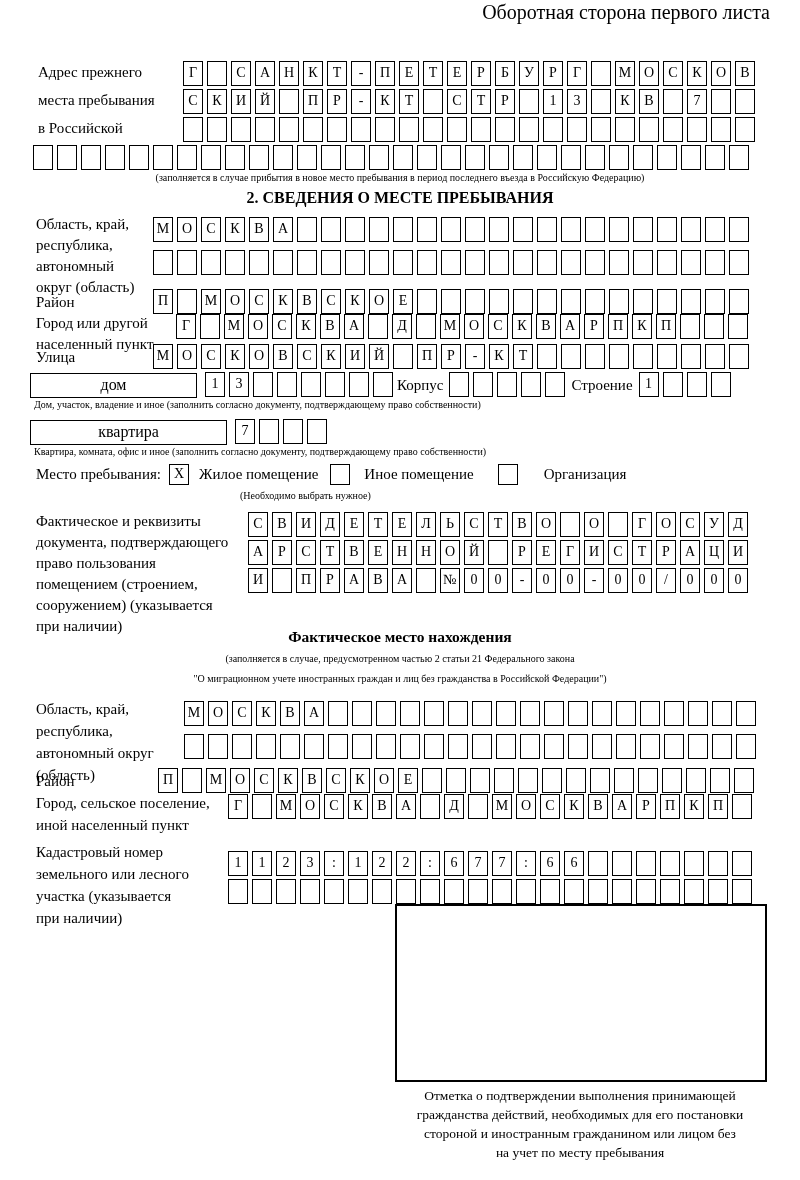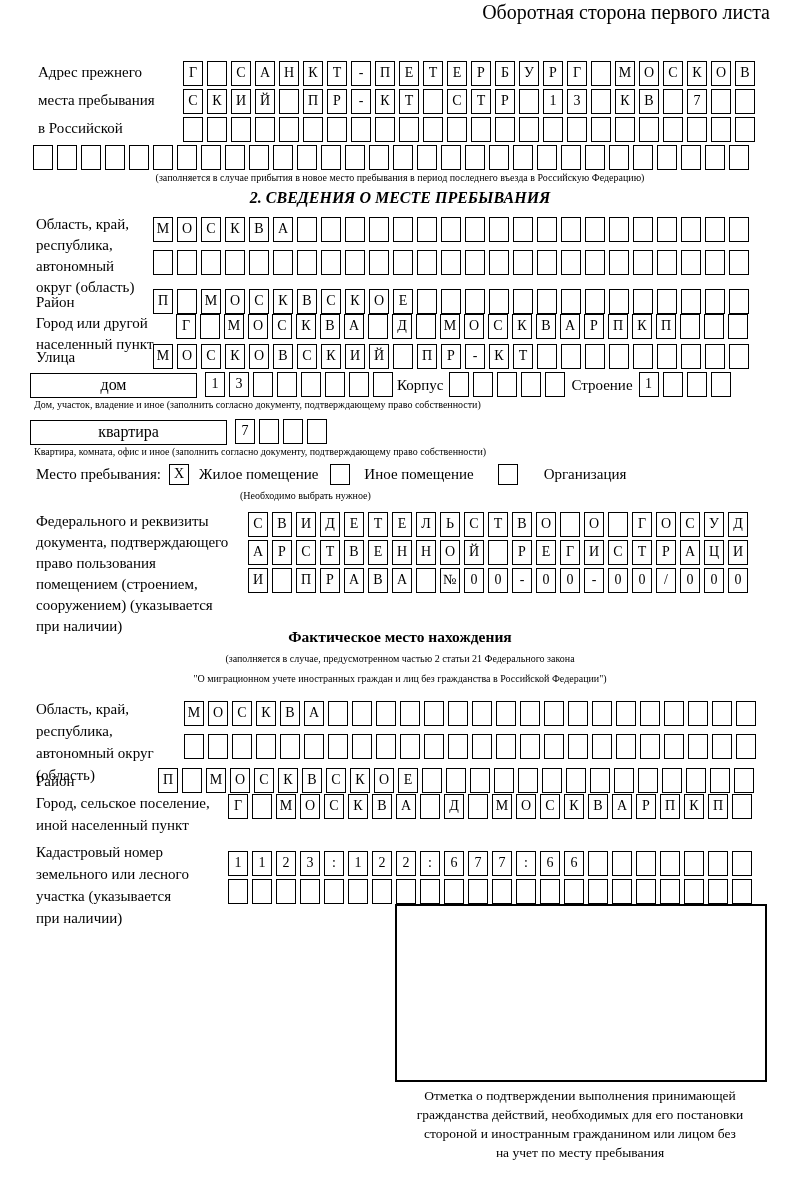--- a/index.html
+++ b/index.html
@@ -5,21 +5,21 @@
   html,body{margin:0;padding:0;background:#fff;}
   .page{position:relative;width:800px;height:1180px;background:#ffffff;
         font-family:"Liberation Serif","DejaVu Serif",serif;color:#000;overflow:hidden;}
   .abs{position:absolute;}
   .side-note{top:1px;right:30px;font-size:20px;}
   .lbl{font-size:15px;line-height:21px;}
   .lbl.lh22{line-height:22px;}
   .lbl.lh28{line-height:28px;}
   .caption{font-size:10px;}
   .center{left:0;width:100%;text-align:center;}
-  .sec-title{font-size:16px;font-weight:bold;font-style:italic;}
+  .sec-title{font-size:16px;font-weight:bold;}
   .fact-title{font-size:15.5px;font-weight:bold;}
   .boxrow{white-space:nowrap;height:26px;}
   .cbox{display:inline-block;box-sizing:border-box;width:20px;height:25px;border:1.5px solid #000;
         margin-right:4px;text-align:center;font-size:14px;line-height:21px;vertical-align:top;}
   .widebox{display:inline-block;box-sizing:border-box;height:25px;border:1.5px solid #000;
         text-align:center;font-size:16px;line-height:21px;vertical-align:top;}
   .hflex{display:flex;align-items:center;}
   .inline-lbl{font-size:15px;white-space:nowrap;}
   .checkbox{display:inline-block;box-sizing:border-box;width:20px;height:21px;border:1.5px solid #000;
         text-align:center;font-size:14px;line-height:18px;}
@@ -88,21 +88,21 @@
     <span class="checkbox" style="margin-left:8px;">X</span>
     <span class="inline-lbl" style="margin-left:10px;">Жилое помещение</span>
     <span class="checkbox" style="margin-left:12px;">&nbsp;</span>
     <span class="inline-lbl" style="margin-left:14px;">Иное помещение</span>
     <span class="checkbox" style="margin-left:24px;">&nbsp;</span>
     <span class="inline-lbl" style="margin-left:26px;">Организация</span>
   </div>
   <div class="abs caption" style="left:240px;top:490px;">(Необходимо выбрать нужное)</div>
 
   <div class="abs lbl" style="left:36px;top:511px;width:215px;">
-    <div>Федерального и реквизиты</div>
+    <div>Фактическое и реквизиты</div>
     <div>документа, подтверждающего</div>
     <div>право пользования</div>
     <div>помещением (строением,</div>
     <div>сооружением) (указывается</div>
     <div>при наличии)</div>
   </div>
   <div class="abs boxrow" style="left:248px;top:512px;"><span class="cbox">С</span><span class="cbox">В</span><span class="cbox">И</span><span class="cbox">Д</span><span class="cbox">Е</span><span class="cbox">Т</span><span class="cbox">Е</span><span class="cbox">Л</span><span class="cbox">Ь</span><span class="cbox">С</span><span class="cbox">Т</span><span class="cbox">В</span><span class="cbox">О</span><span class="cbox">&nbsp;</span><span class="cbox">О</span><span class="cbox">&nbsp;</span><span class="cbox">Г</span><span class="cbox">О</span><span class="cbox">С</span><span class="cbox">У</span><span class="cbox">Д</span></div>
   <div class="abs boxrow" style="left:248px;top:540px;"><span class="cbox">А</span><span class="cbox">Р</span><span class="cbox">С</span><span class="cbox">Т</span><span class="cbox">В</span><span class="cbox">Е</span><span class="cbox">Н</span><span class="cbox">Н</span><span class="cbox">О</span><span class="cbox">Й</span><span class="cbox">&nbsp;</span><span class="cbox">Р</span><span class="cbox">Е</span><span class="cbox">Г</span><span class="cbox">И</span><span class="cbox">С</span><span class="cbox">Т</span><span class="cbox">Р</span><span class="cbox">А</span><span class="cbox">Ц</span><span class="cbox">И</span></div>
   <div class="abs boxrow" style="left:248px;top:568px;"><span class="cbox">И</span><span class="cbox">&nbsp;</span><span class="cbox">П</span><span class="cbox">Р</span><span class="cbox">А</span><span class="cbox">В</span><span class="cbox">А</span><span class="cbox">&nbsp;</span><span class="cbox">№</span><span class="cbox">0</span><span class="cbox">0</span><span class="cbox">-</span><span class="cbox">0</span><span class="cbox">0</span><span class="cbox">-</span><span class="cbox">0</span><span class="cbox">0</span><span class="cbox">/</span><span class="cbox">0</span><span class="cbox">0</span><span class="cbox">0</span></div>
 

